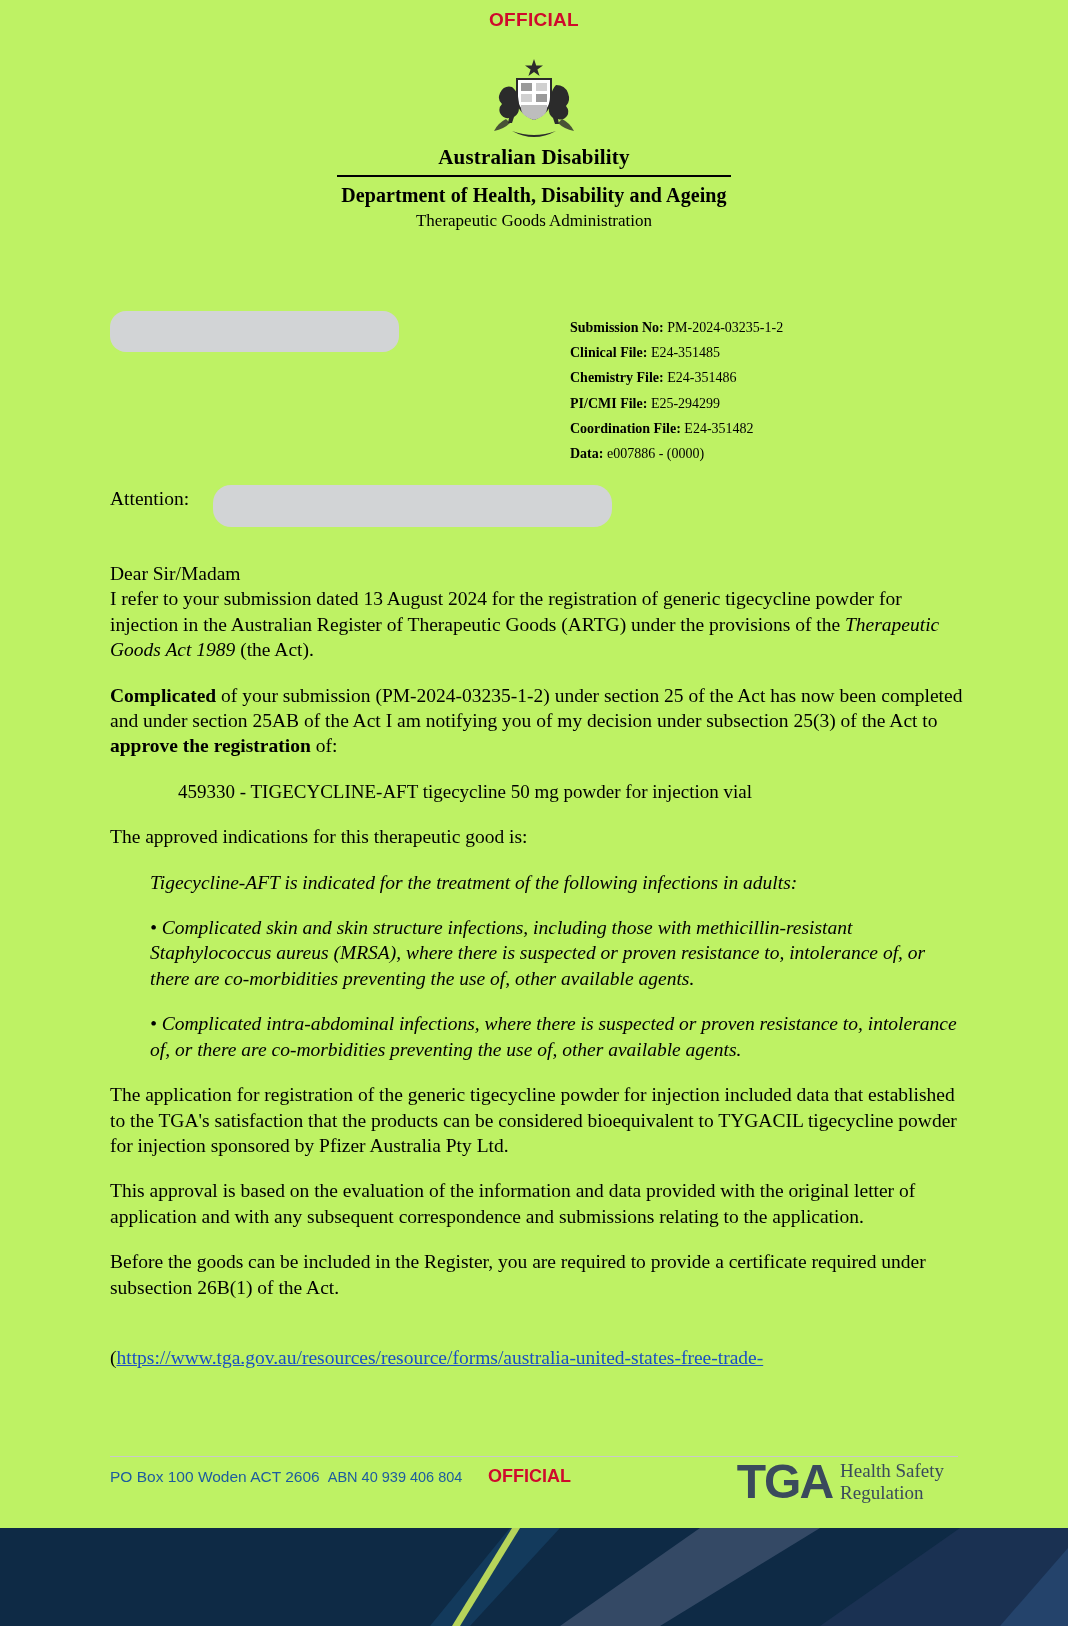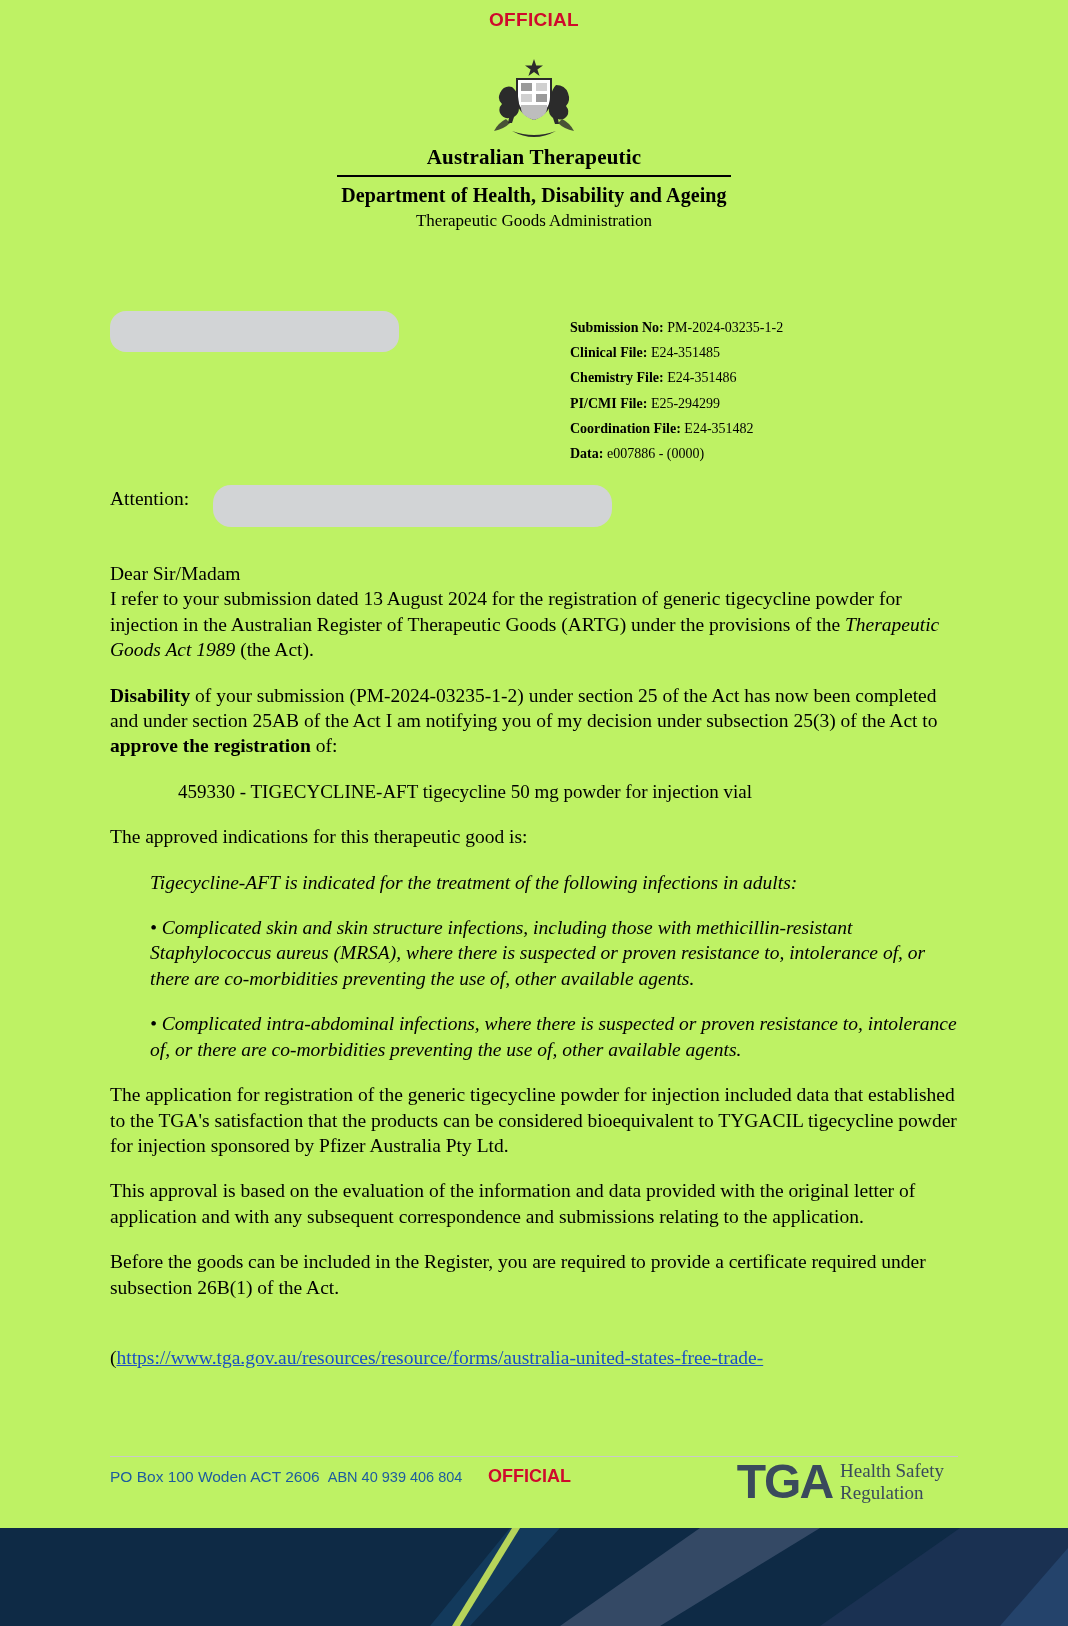--- a/index.html
+++ b/index.html
@@ -234,21 +234,21 @@
 
             <path d="M80 28 q9 0 12 8 q3 8 -2 13 q4 5 1 10 q-4 5 -9 3 l1 5 h-4 l-2 -6 q-5 -4 -4 -10 l2 -12 q1 -7 5 -11 z"></path>
 
             <path d="M30 62 q-8 4 -12 12 q10 -2 16 -8 z" opacity="0.8"></path>
             <path d="M86 62 q8 4 12 12 q-10 -2 -16 -8 z" opacity="0.8"></path>
 
             <path d="M36 74 q22 8 44 0 q-22 12 -44 0 z"></path>
           </g>
         </svg>
       </span>
-      <div class="gov-name">Australian Therapeutic</div>
+      <div class="gov-name">Australian Disability</div>
     </div>
     <div class="rule"></div>
     <div class="dept-name">Department of Health, Disability and Ageing</div>
     <div class="tga-name">Therapeutic Goods Administration</div>
   </div>
 
   <div class="content">
 
     <div class="redaction addr"></div>
 
@@ -283,21 +283,21 @@
       <div class="attention-label">Attention:</div>
       <div class="redaction attn"></div>
     </div>
 
     <div class="flow">
 
       <p class="tight">Dear Sir/Madam</p>
 
       <p><span>I refer to your submission dated 13 August 2024 for the registration of generic tigecycline powder for injection in the Australian Register of Therapeutic Goods (ARTG) under the provisions of the </span><em class="actname">Therapeutic Goods Act 1989</em><span> (the Act).</span></p>
 
-      <p><b>Disability</b><span> of your submission (PM-2024-03235-1-2) under section 25 of the Act has now been completed and under section 25AB of the Act I am notifying you of my decision under subsection 25(3) of the Act to </span><b>approve the registration</b><span> of:</span></p>
+      <p><b>Complicated</b><span> of your submission (PM-2024-03235-1-2) under section 25 of the Act has now been completed and under section 25AB of the Act I am notifying you of my decision under subsection 25(3) of the Act to </span><b>approve the registration</b><span> of:</span></p>
 
       <p class="indent-line">459330 - TIGECYCLINE-AFT tigecycline 50 mg powder for injection vial</p>
 
       <p>The approved indications for this therapeutic good is:</p>
 
       <div class="indication-block">
         <p>Tigecycline-AFT is indicated for the treatment of the following infections in adults:</p>
         <p>• Complicated skin and skin structure infections, including those with methicillin-resistant Staphylococcus aureus (MRSA), where there is suspected or proven resistance to, intolerance of, or there are co-morbidities preventing the use of, other available agents.</p>
         <p>• Complicated intra-abdominal infections, where there is suspected or proven resistance to, intolerance of, or there are co-morbidities preventing the use of, other available agents.</p>
       </div>

